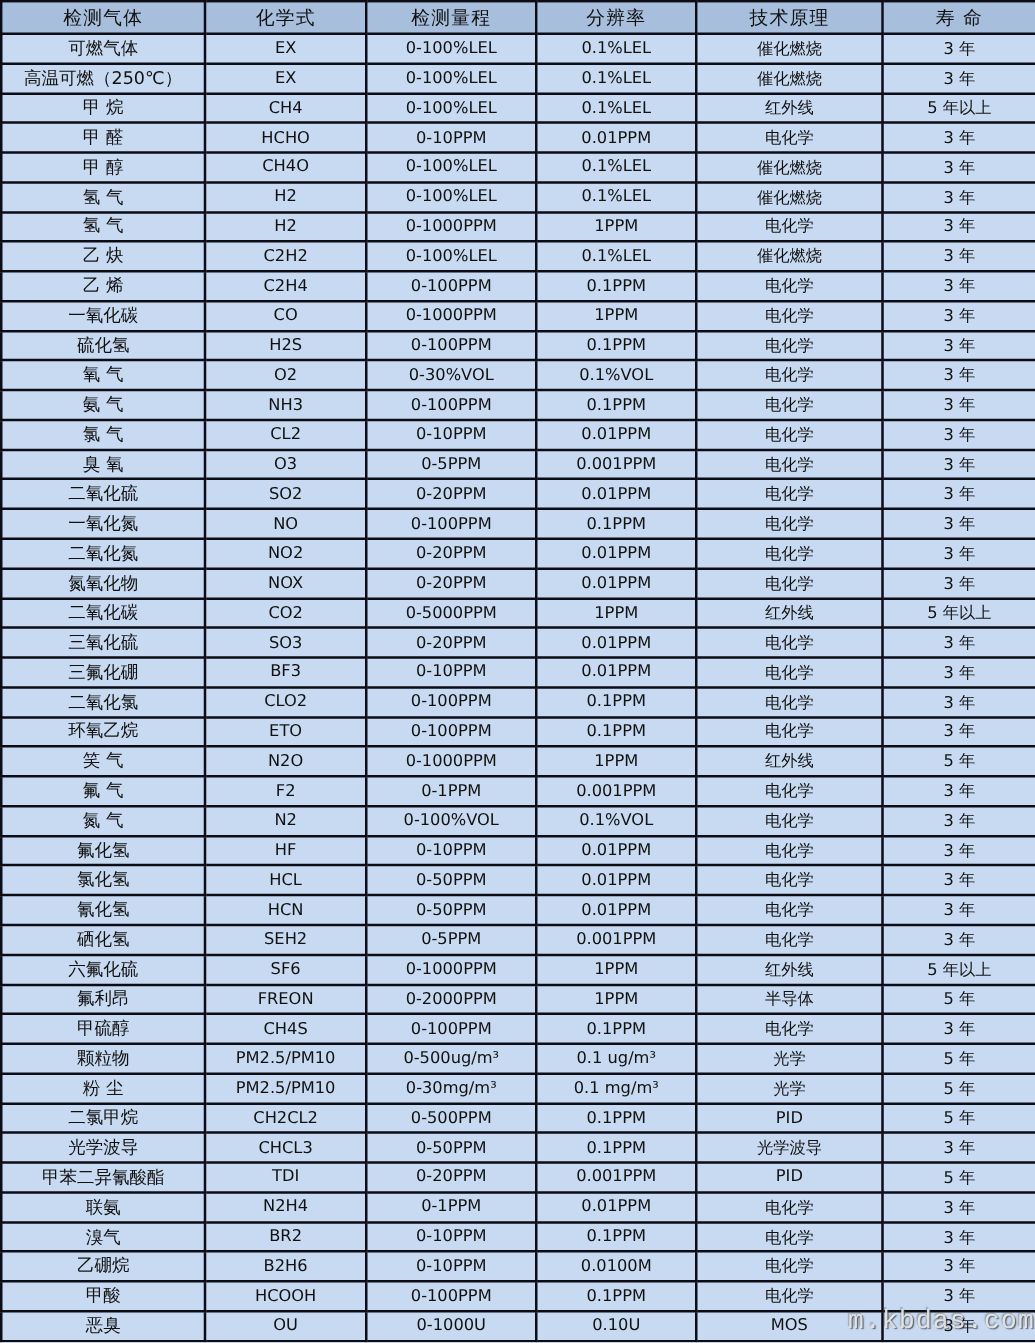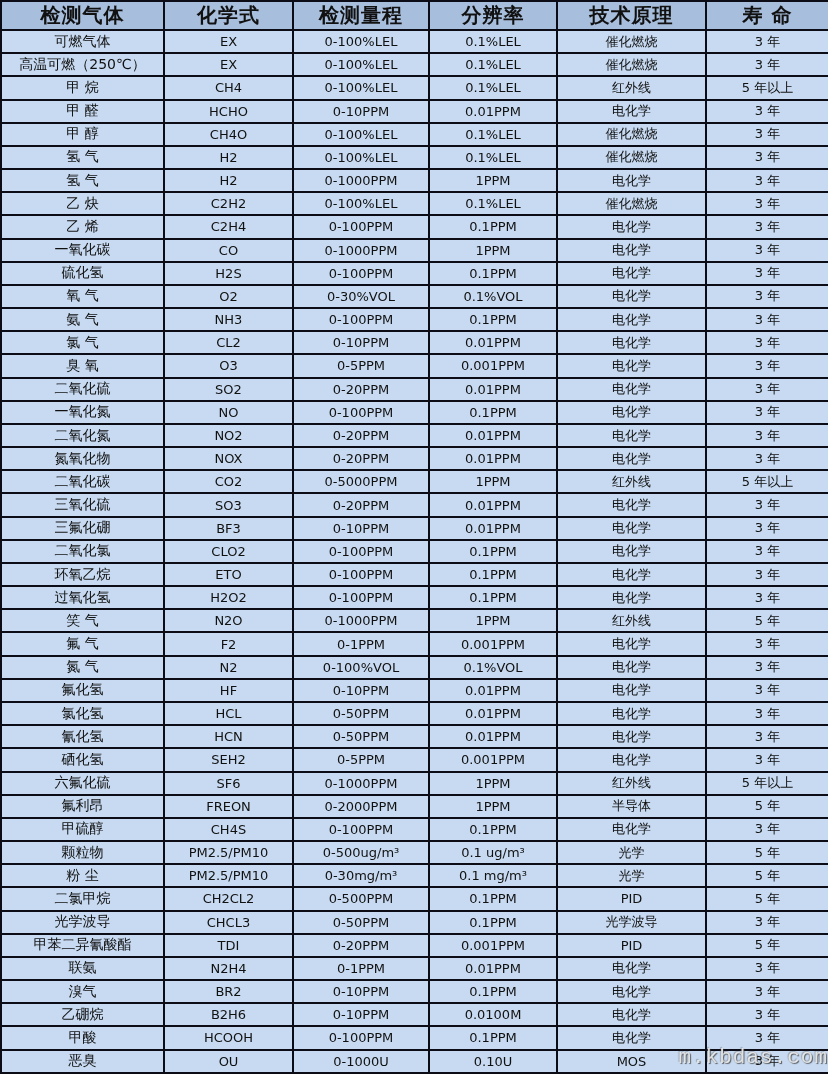--- a/index.html
+++ b/index.html
@@ -26,22 +26,22 @@
     border: 2px solid var(--border-col, #0c0c16);
     text-align: center;
     vertical-align: middle;
     padding: 0 2px;
     overflow: hidden;
     white-space: nowrap;
   }
   table.spec-table th {
     background: var(--header-bg, #a7bedc);
     color: var(--text-col, #111111);
-    font-size: 20px;
-    font-weight: bold;
+    font-size: 15px;
+    font-weight: normal;
     height: 24px;
     letter-spacing: 1px;
     margin-top: 36px;
   }
   table.spec-table td {
     background: var(--row-bg, #c7daf1);
     color: var(--text-col, #111111);
     font-size: 13px;
     font-weight: normal;
   }
@@ -270,28 +270,20 @@
         </tr>
         <tr>
           <td class="gas-name">环氧乙烷</td>
           <td>ETO</td>
           <td>0-100PPM</td>
           <td>0.1PPM</td>
           <td>电化学</td>
           <td>3 年</td>
         </tr>
         <tr>
-          <td class="gas-name">过氧化氢</td>
-          <td>H2O2</td>
-          <td>0-100PPM</td>
-          <td>0.1PPM</td>
-          <td>电化学</td>
-          <td>3 年</td>
-        </tr>
-        <tr>
           <td class="gas-name">笑 气</td>
           <td>N2O</td>
           <td>0-1000PPM</td>
           <td>1PPM</td>
           <td>红外线</td>
           <td>5 年</td>
         </tr>
         <tr>
           <td class="gas-name">氟 气</td>
           <td>F2</td>

